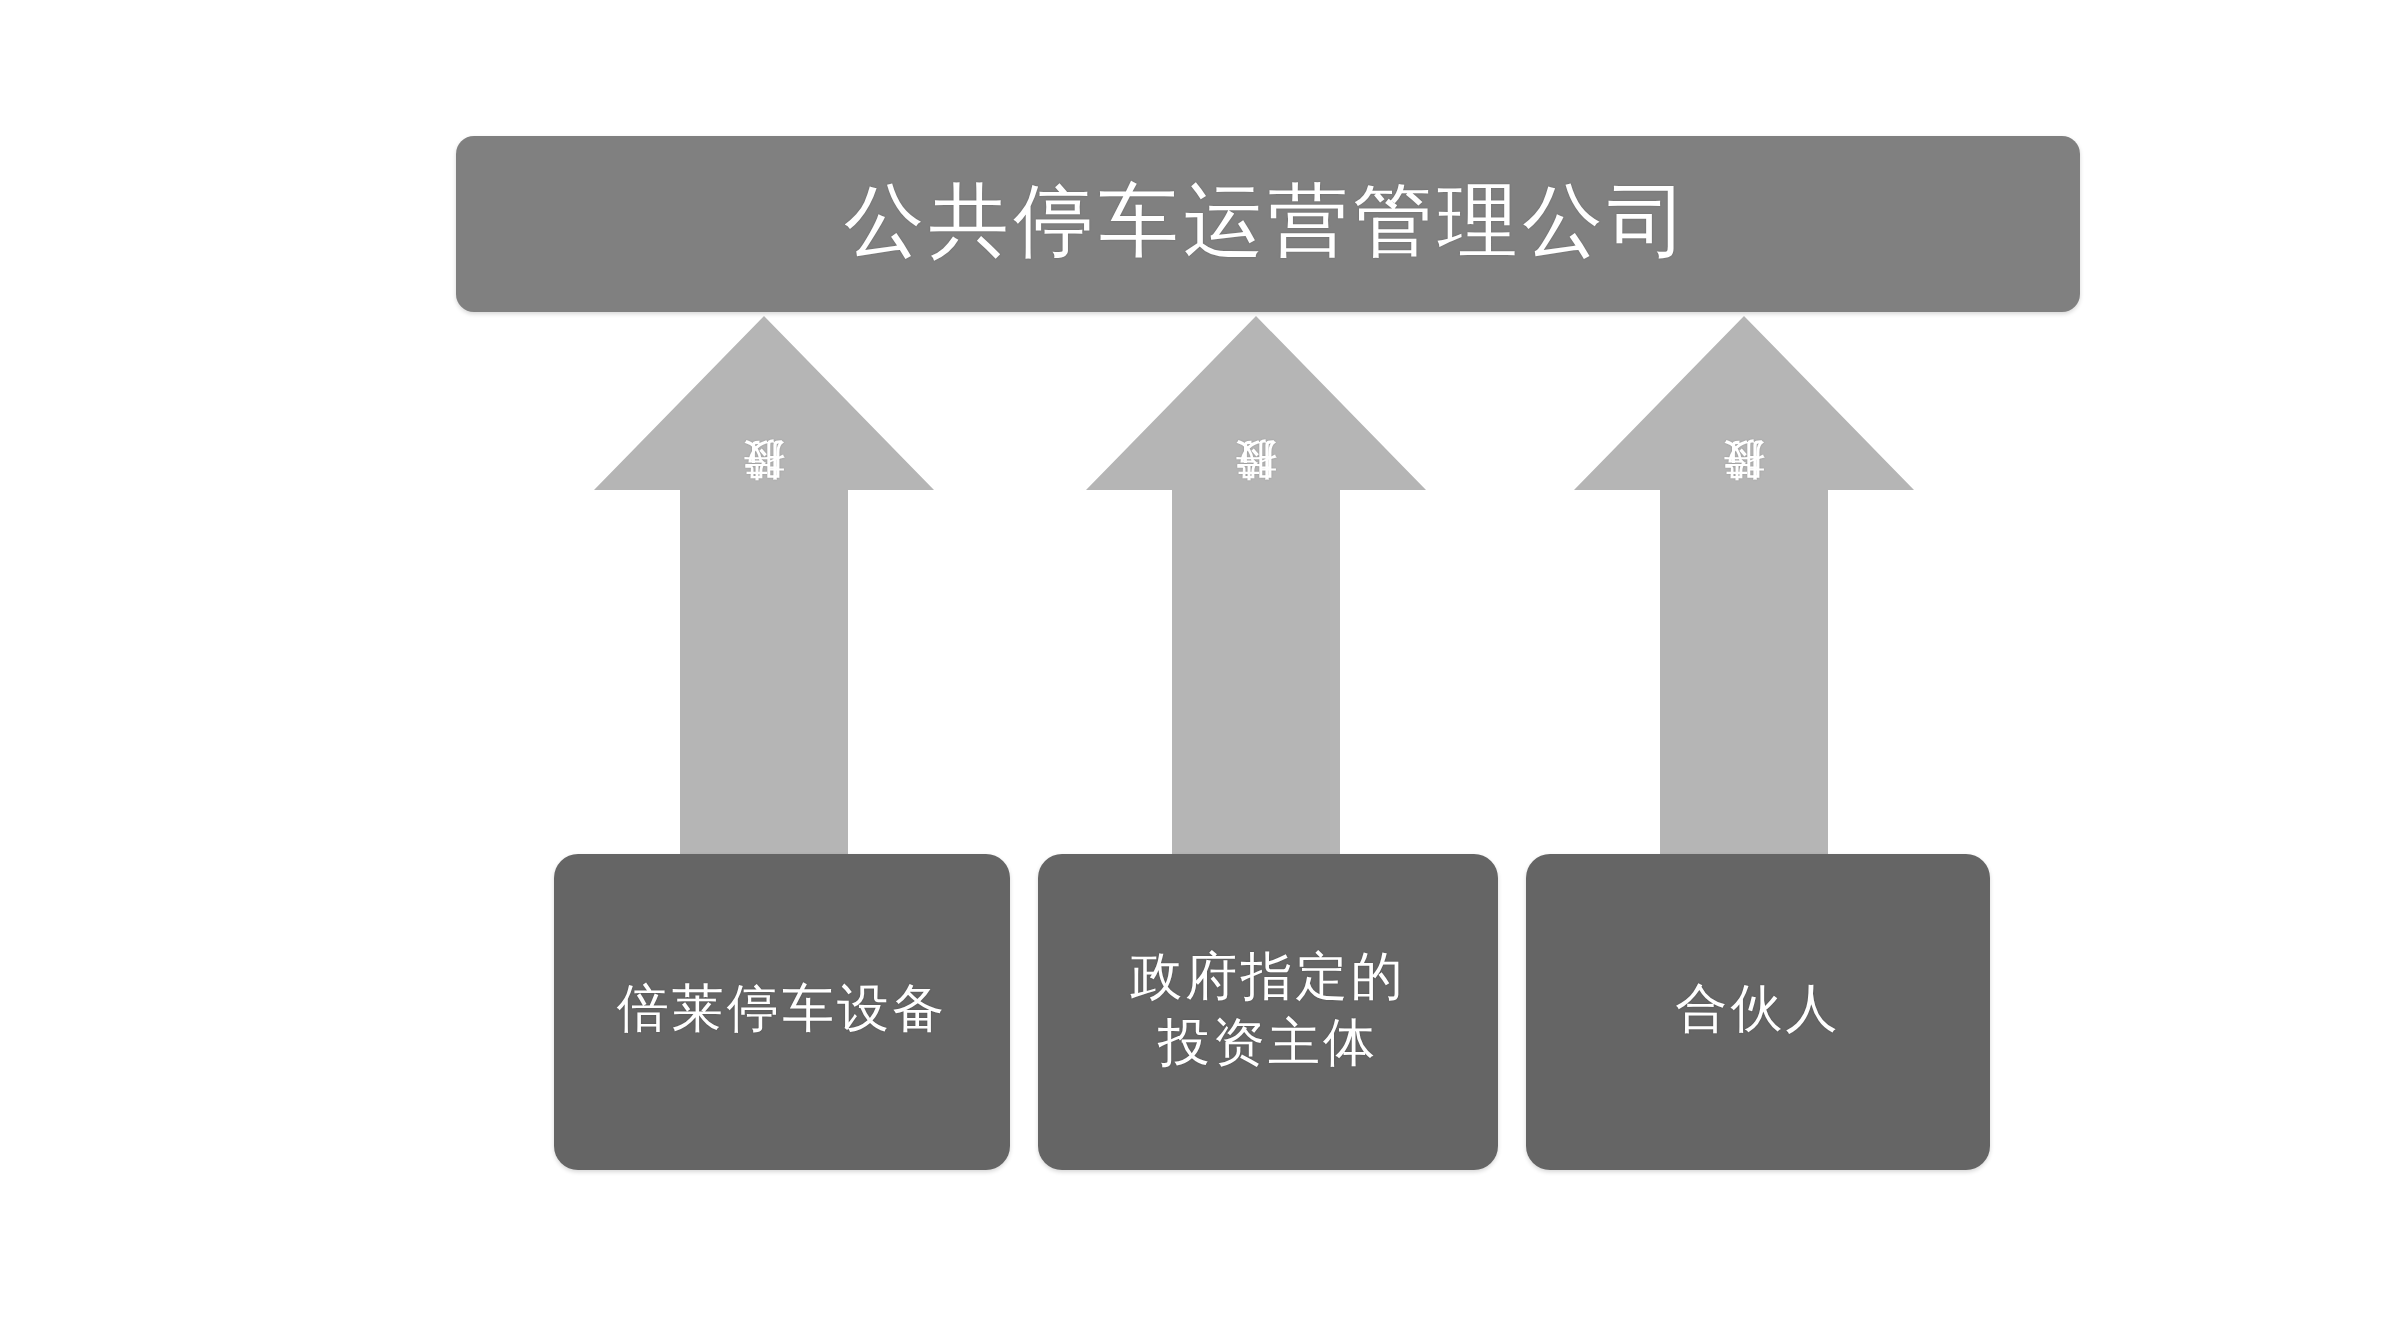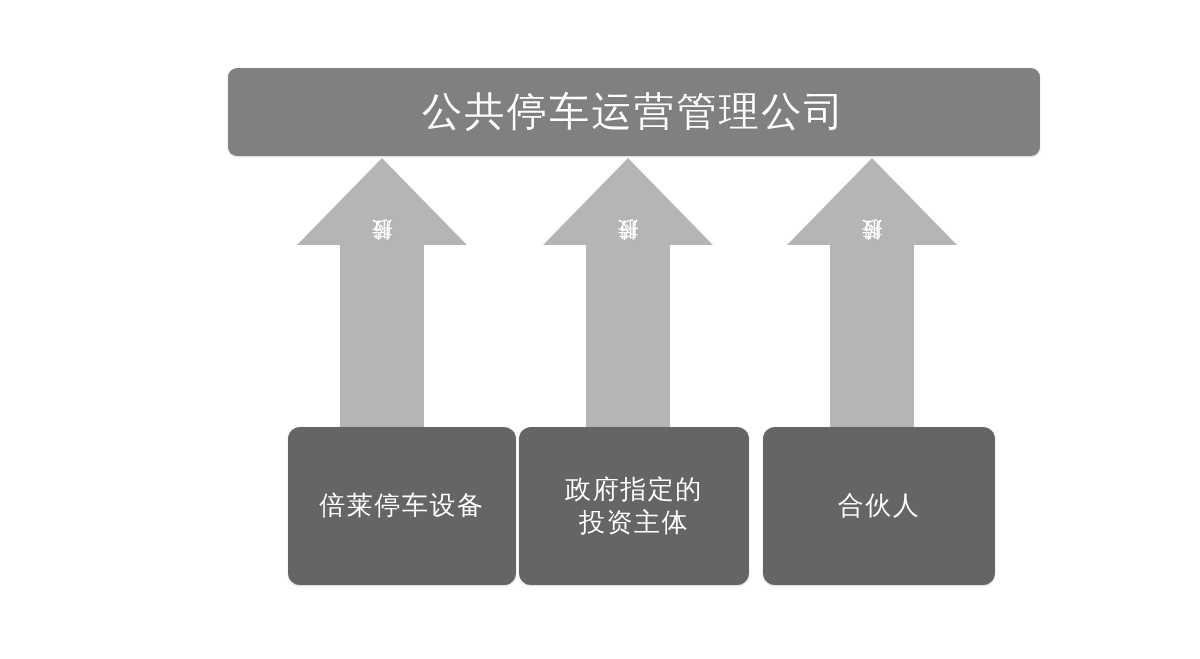--- a/index.html
+++ b/index.html
@@ -52,21 +52,21 @@
 
   
   .child-box {
     height: 158px;
     background: #656565;
     font-size: 26px;
     border-radius: 12px;
     box-shadow: 0 1px 2px rgba(0,0,0,0.16);
     top: 427px;
   }
-  .child-box.c0 { left: 288px; width: 228px; }
+  .child-box.c0 { left: 277px; width: 228px; }
   .child-box.c1 { left: 519px; width: 230px; }
   .child-box.c2 { left: 763px; width: 232px; }
 
   .box-label {
     display: block;
     white-space: pre-line;
   }
 
   
   .arrow-wrap {

